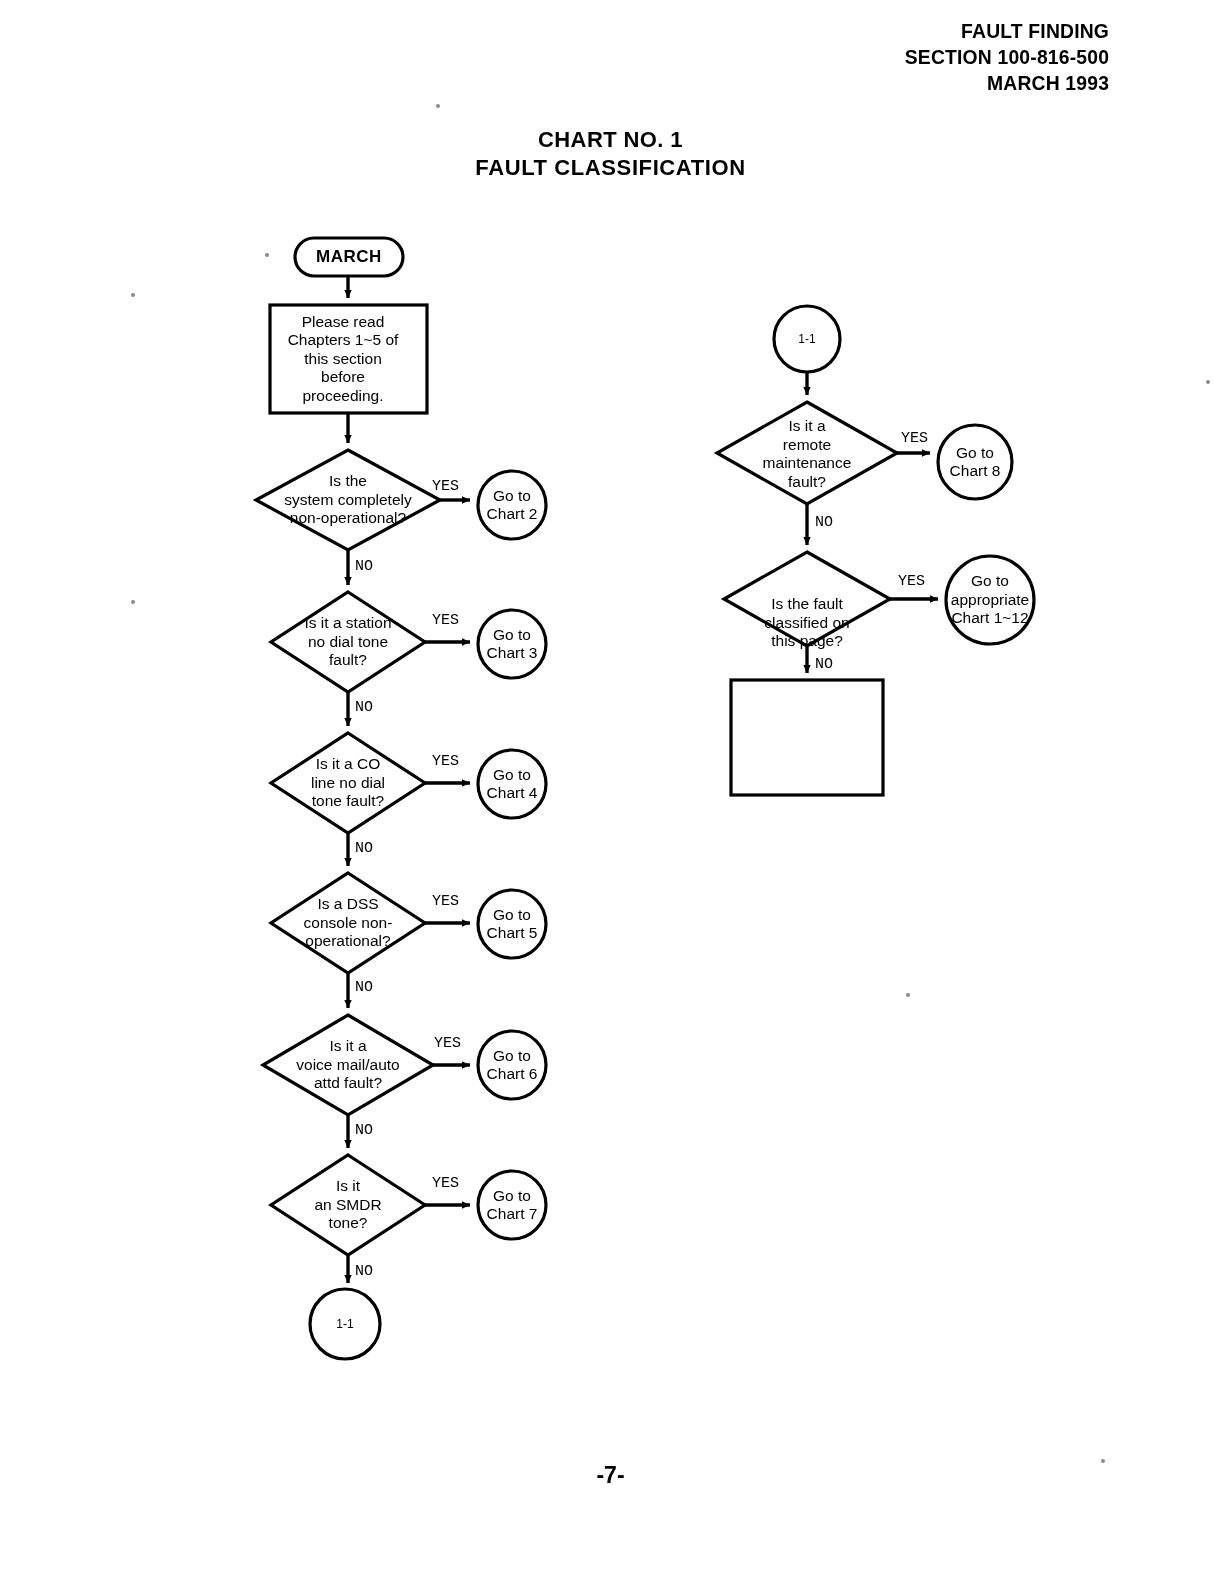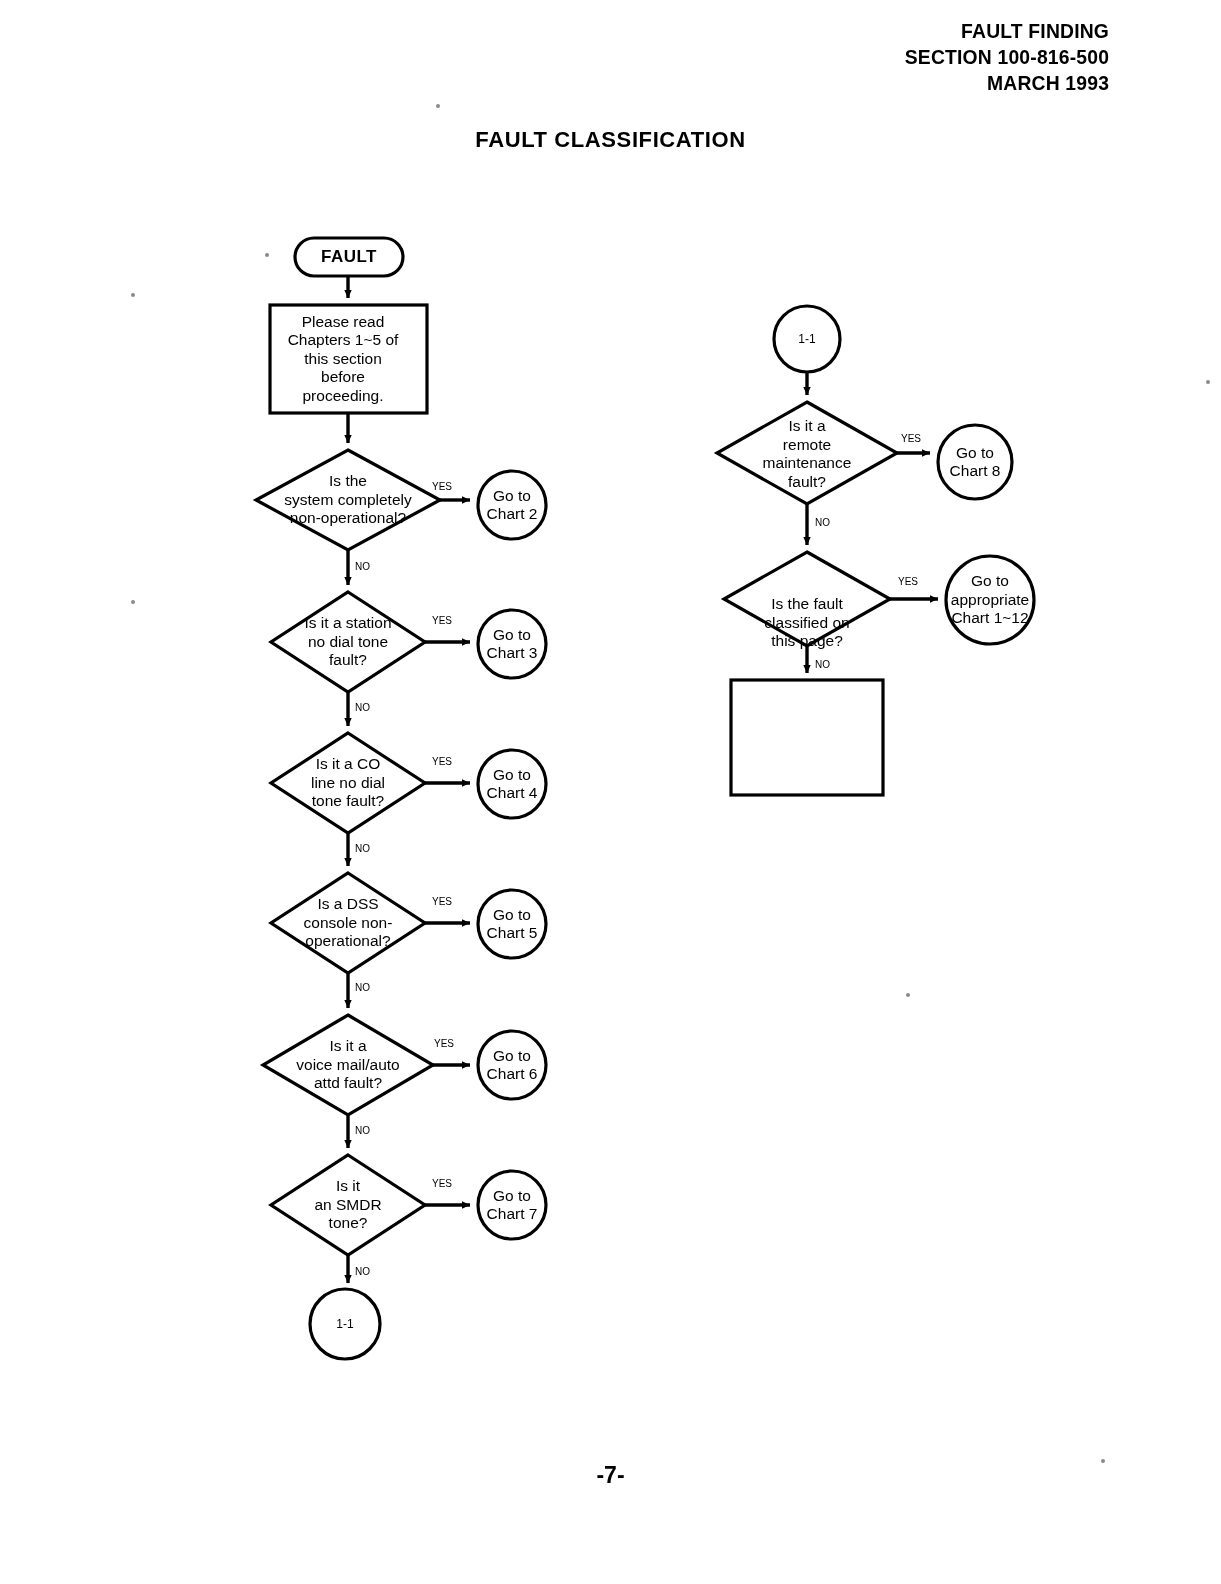--- a/index.html
+++ b/index.html
@@ -85,23 +85,24 @@
     justify-content: center;
     pointer-events: none;
   }
   .node-text.bold {
     font-weight: bold;
     font-size: 17px;
     letter-spacing: 0.5px;
   }
   .edge-label {
     position: absolute;
-    font-size: 10px;
+    font-size: 15px;
     line-height: 17px;
     white-space: nowrap;
+    font-family: Liberation Mono, monospace;
   }
   .conn-text {
     position: absolute;
     text-align: center;
     font-size: 12px;
     display: flex;
     align-items: center;
     justify-content: center;
   }
   .speck {
@@ -113,20 +114,21 @@
 </head>
 <body>
 
 <div id="doc-header">
   <div>FAULT FINDING</div>
   <div>SECTION 100-816-500</div>
   <div>MARCH 1993</div>
 </div>
 
 <div id="chart-title">
+  <div class="line1">CHART NO. 1</div>
   <div class="line2">FAULT CLASSIFICATION</div>
 </div>
 
 <div id="flow-canvas">
 
   <svg id="flow-svg" viewBox="0 0 1221 1584">
     <defs>
       <marker id="arw" markerWidth="9" markerHeight="9" refX="8.4" refY="4.5" orient="auto" markerUnits="userSpaceOnUse">
         <path d="M0,0.6 L8.6,4.5 L0,8.4 Z" fill="#000"></path>
       </marker>
@@ -185,21 +187,21 @@
       <line x1="425" y1="1205" x2="470" y2="1205" marker-end="url(#arw)"></line>
 
       <line x1="807" y1="372" x2="807" y2="395" marker-end="url(#arw)"></line>
       <line x1="897" y1="453" x2="930" y2="453" marker-end="url(#arw)"></line>
       <line x1="807" y1="504" x2="807" y2="545" marker-end="url(#arw)"></line>
       <line x1="890" y1="599" x2="938" y2="599" marker-end="url(#arw)"></line>
       <line x1="807" y1="646" x2="807" y2="673" marker-end="url(#arw)"></line>
     </g>
   </svg>
 
-  <div class="node-text bold" style="left:295px; top:238px; width:108px; height:38px;">FAULT</div>
+  <div class="node-text bold" style="left:295px; top:238px; width:108px; height:38px;">MARCH</div>
 
   <div class="node-text" style="left:272px; top:307px; width:142px; height:104px;">Please read
 Chapters 1~5 of
 this section
 before
 proceeding.</div>
 
   <div class="node-text" style="left:258px; top:466px; width:180px; height:68px;text-align:center;">Is the
 system completely
 non-operational?</div>

